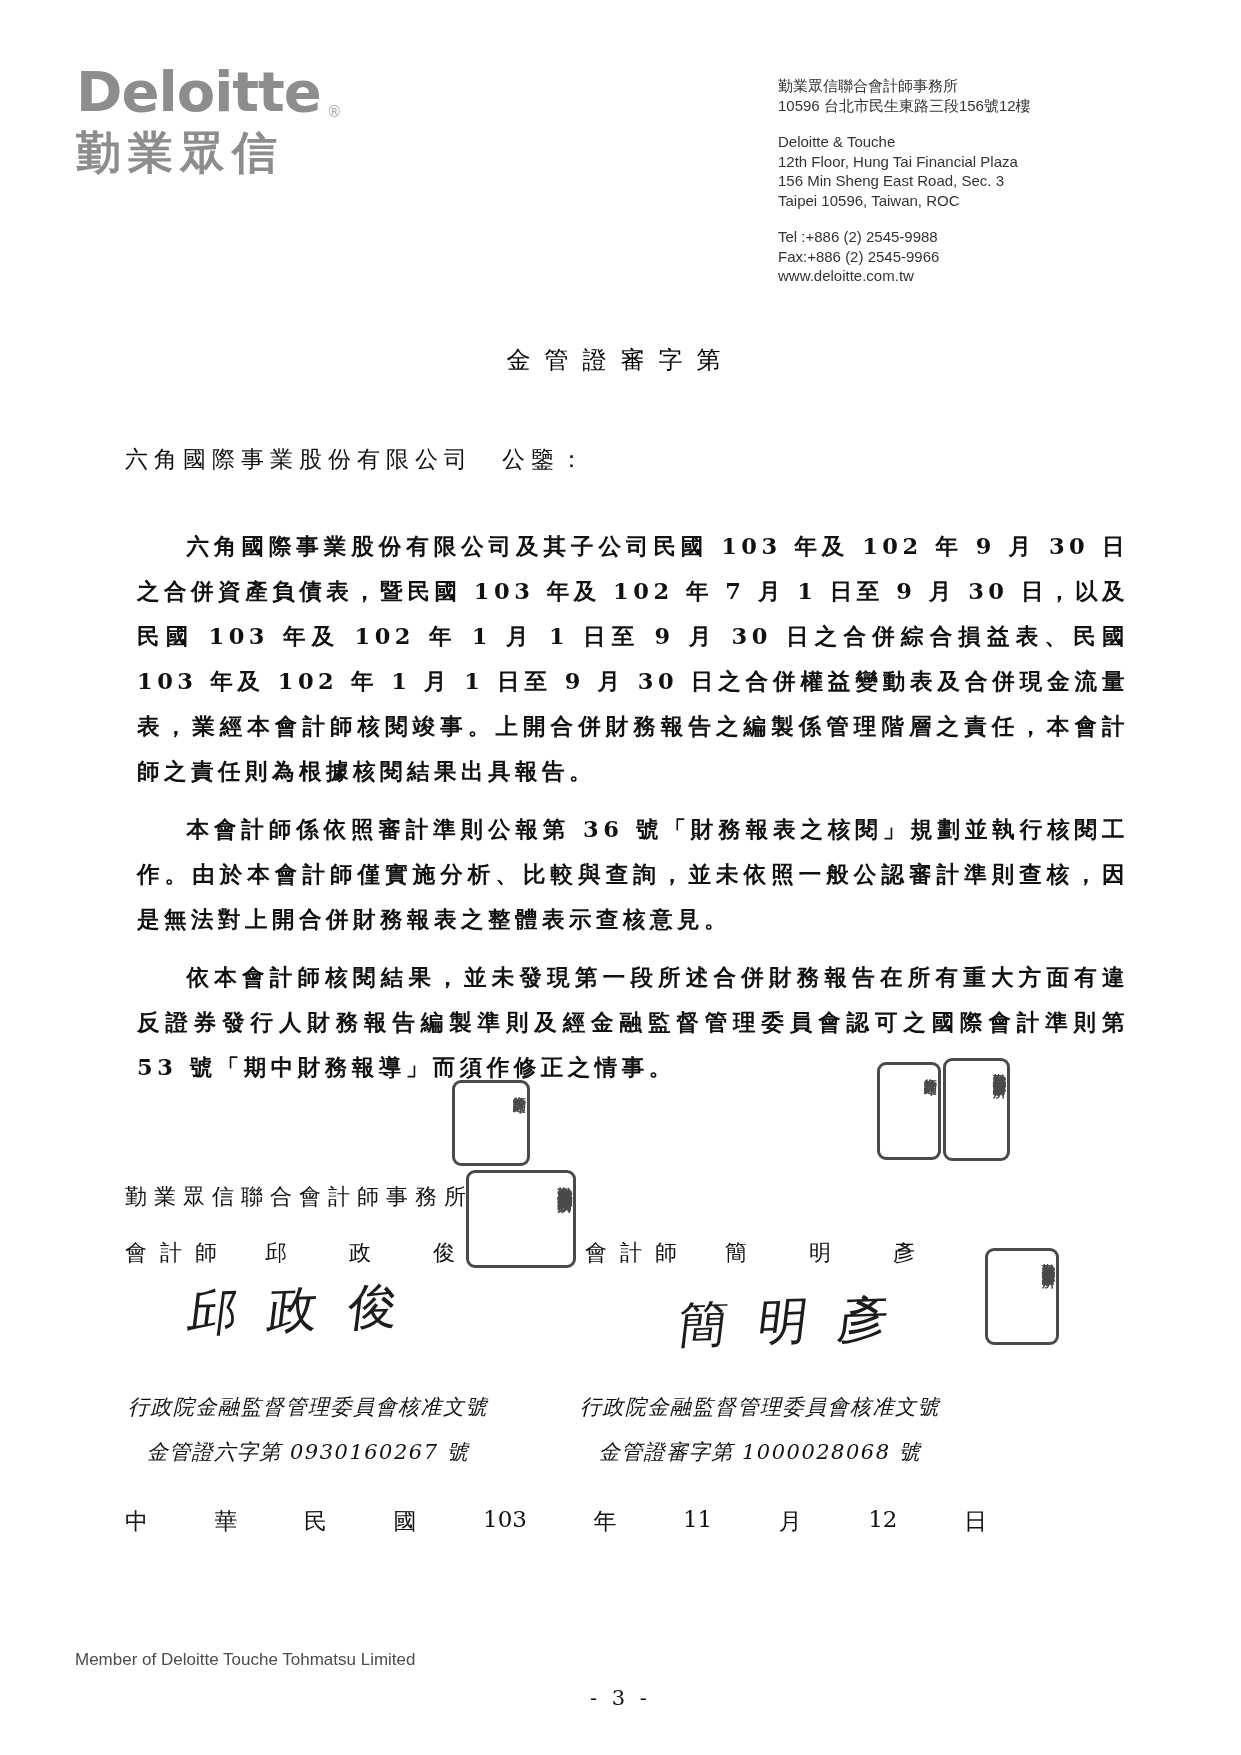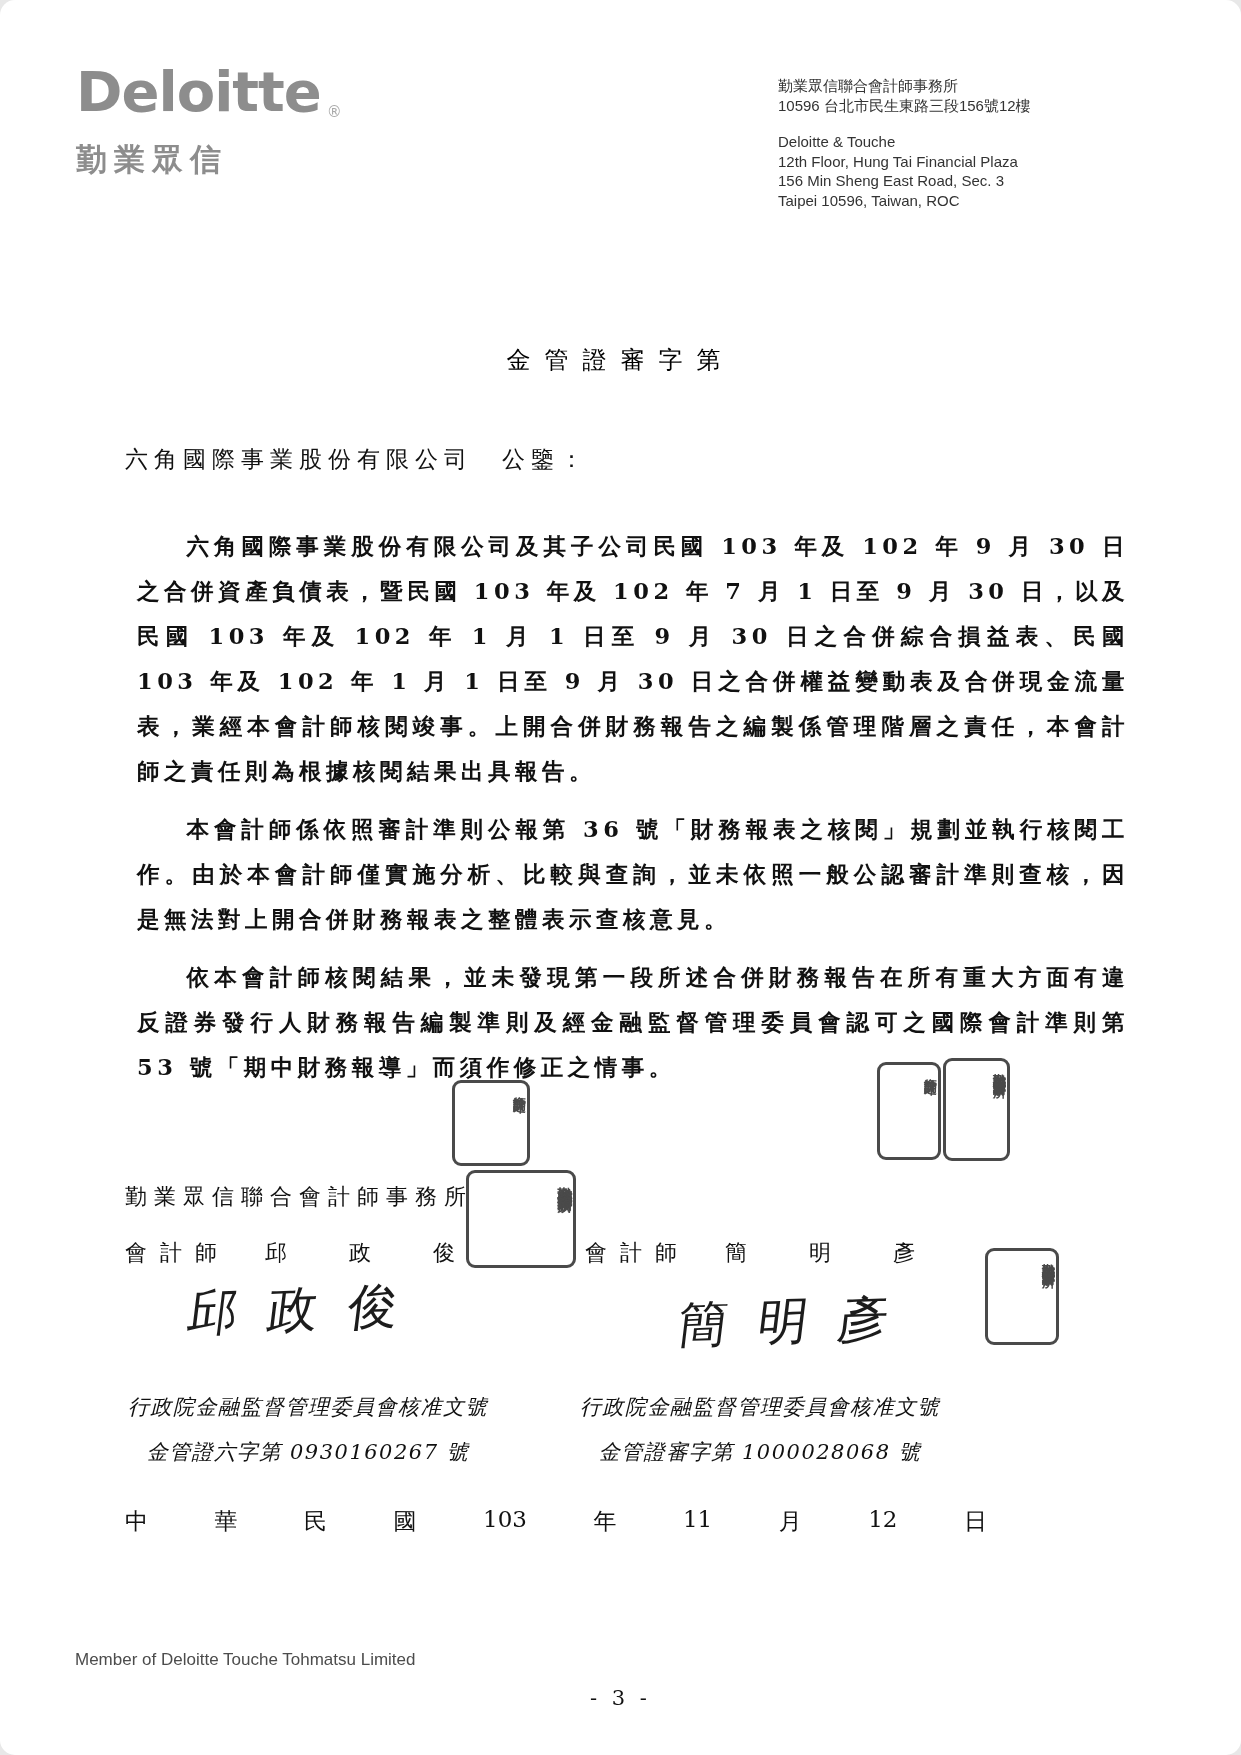--- a/index.html
+++ b/index.html
@@ -5,28 +5,27 @@
   * { margin:0; padding:0; box-sizing:border-box; }
   html,body { background:#e8e8e8; }
   .page {
     position:relative;
     width:1241px; height:1755px;
     background:#ffffff;
     margin:0 auto;
     overflow:hidden;
     font-family:"DejaVu Serif","Liberation Serif",serif;
     color:#111;
-    border-radius:15px;
   }
 
   
   .logo { position:absolute; left:76px; top:64px; color:#8d8d8d; font-family:"DejaVu Sans","Liberation Sans",sans-serif; }
   .logo-wordmark { font-size:56px; font-weight:bold; letter-spacing:-1px; line-height:1; }
   .logo-reg { font-size:15px; vertical-align:baseline; position:relative; top:6px; left:6px; color:#a9a9a9; }
-  .logo-zh { font-size:31px; font-weight:bold; letter-spacing:7px; margin-top:24px; line-height:1; }
+  .logo-zh { font-size:45px; font-weight:bold; letter-spacing:7px; margin-top:10px; line-height:1; }
 
   .contact {
     position:absolute; left:778px; top:76px;
     font-family:"Liberation Sans","DejaVu Sans",sans-serif;
     font-size:15px; line-height:19.5px; color:#333;
   }
   .contact .grp { margin-bottom:17px; }
   .contact div { white-space:nowrap; }
 
   
@@ -119,20 +118,25 @@
     <div class="grp">
       <div>勤業眾信聯合會計師事務所</div>
       <div>10596 台北市民生東路三段156號12樓</div>
     </div>
     <div class="grp">
       <div>Deloitte &amp; Touche</div>
       <div>12th Floor, Hung Tai Financial Plaza</div>
       <div>156 Min Sheng East Road, Sec. 3</div>
       <div>Taipei 10596, Taiwan, ROC</div>
     </div>
+    <div class="grp">
+      <div>Tel :+886 (2) 2545-9988</div>
+      <div>Fax:+886 (2) 2545-9966</div>
+      <div>www.deloitte.com.tw</div>
+    </div>
   </div>
 
   <div class="doc-title">金管證審字第</div>
 
   <div class="addressee">六角國際事業股份有限公司　公鑒：</div>
 
   <div class="body-text">
     <p>六角國際事業股份有限公司及其子公司民國 103 年及 102 年 9 月 30 日之合併資產負債表，暨民國 103 年及 102 年 7 月 1 日至 9 月 30 日，以及民國 103 年及 102 年 1 月 1 日至 9 月 30 日之合併綜合損益表、民國 103 年及 102 年 1 月 1 日至 9 月 30 日之合併權益變動表及合併現金流量表，業經本會計師核閱竣事。上開合併財務報告之編製係管理階層之責任，本會計師之責任則為根據核閱結果出具報告。</p>
     <p>本會計師係依照審計準則公報第 36 號「財務報表之核閱」規劃並執行核閱工作。由於本會計師僅實施分析、比較與查詢，並未依照一般公認審計準則查核，因是無法對上開合併財務報表之整體表示查核意見。</p>
     <p>依本會計師核閱結果，並未發現第一段所述合併財務報告在所有重大方面有違反證券發行人財務報告編製準則及經金融監督管理委員會認可之國際會計準則第 53 號「期中財務報導」而須作修正之情事。</p>

